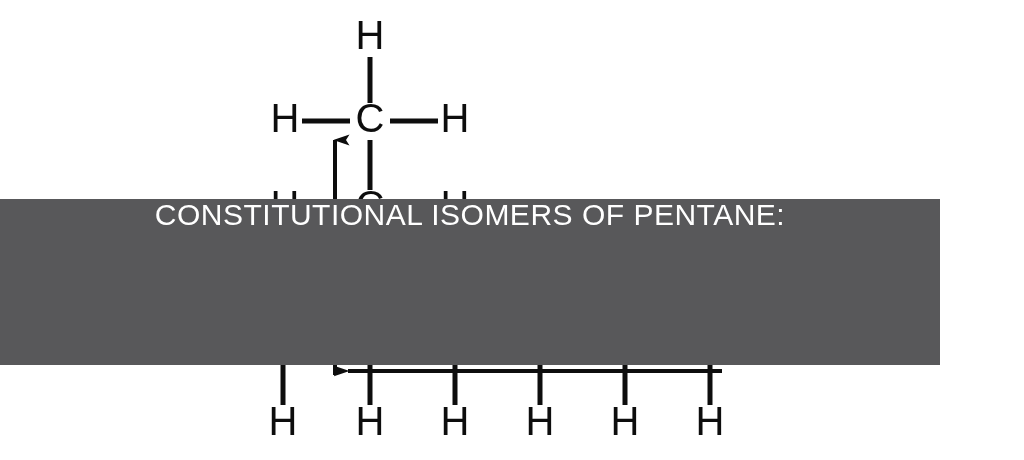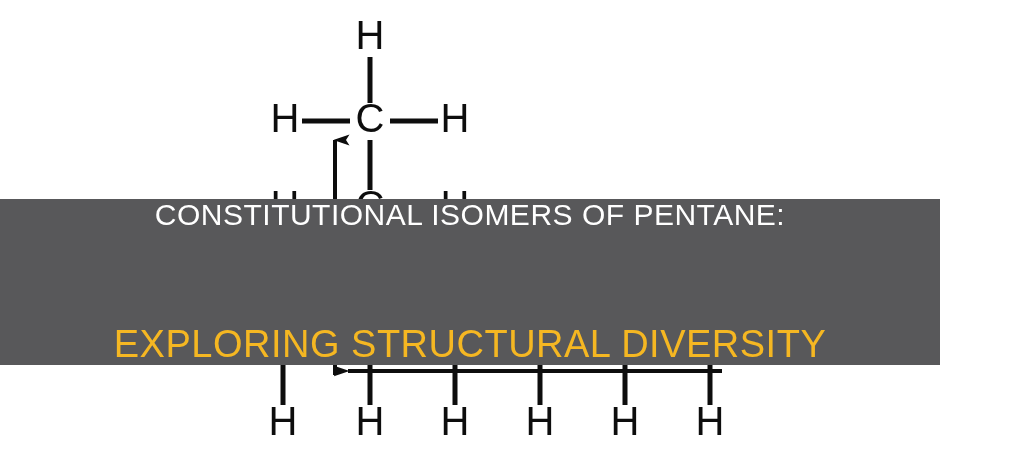--- a/index.html
+++ b/index.html
@@ -141,16 +141,15 @@
         <text class="atom-label" x="455" y="424">H</text>
         <text class="atom-label" x="540" y="424">H</text>
         <text class="atom-label" x="625" y="424">H</text>
         <text class="atom-label" x="710" y="424">H</text>
       </g>
     </svg>
   </div>
 
   <div id="title-overlay">
     <div class="title-line" id="title-line-1">CONSTITUTIONAL ISOMERS OF PENTANE:</div>
-    <div class="title-line" id="title-line-2">EXPLORING STRUCTURAL DIVERSITY</div>
   </div>
 
 </div>
 
 </body></html>

